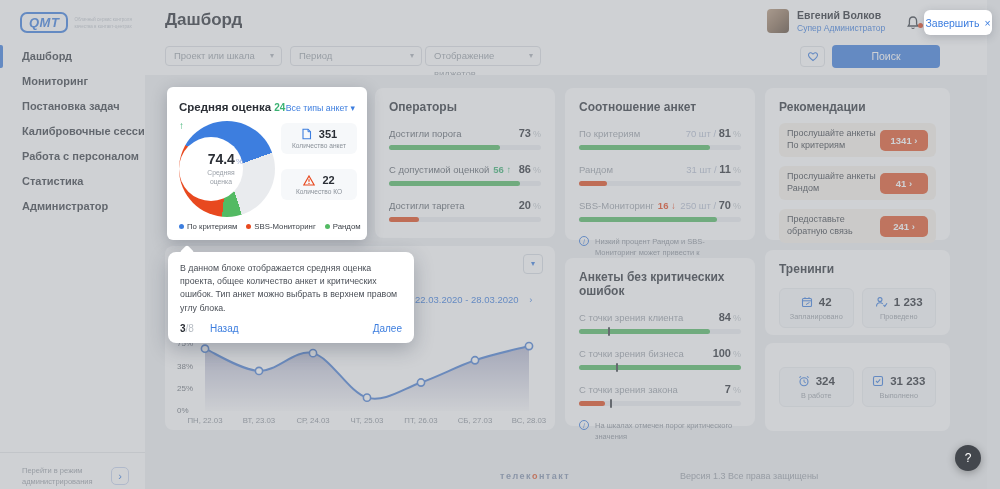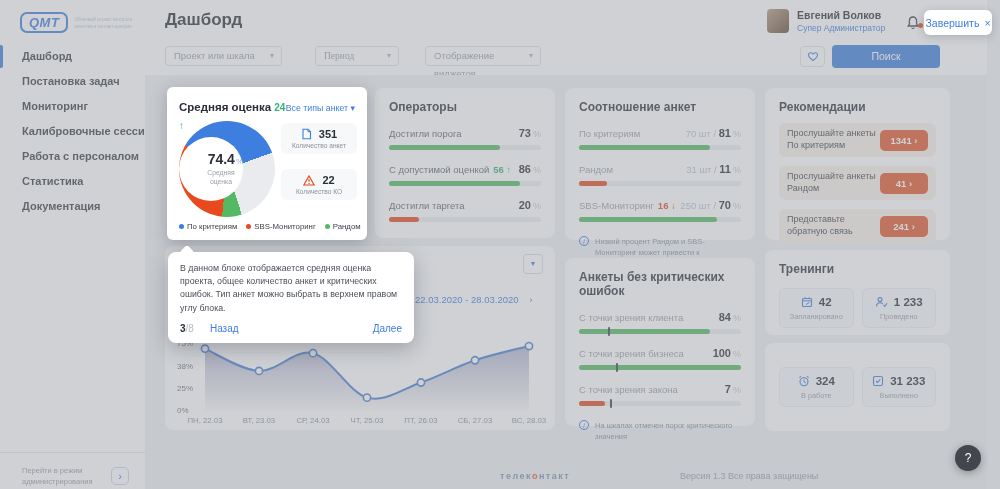--- a/index.html
+++ b/index.html
@@ -33,21 +33,21 @@
   .user-meta { margin-left:8px; }
   .user-name { font-size:10.5px; font-weight:bold; color:#2b2f36; }
   .user-role { font-size:8.5px; color:#3d7edf; margin-top:2px; }
   .bell-wrap { position:absolute; left:760px; top:15px; width:18px; height:18px; cursor:pointer; }
   .bell-dot { position:absolute; right:0; top:8px; width:5px; height:5px; border-radius:50%; background:#e8491f; }
   
   .dd { position:absolute; top:46px; height:20px; background:#fff; border:1px solid #dcdfe3; border-radius:4px;
     font-size:9.5px; color:#9aa1a8; line-height:18px; padding:0 8px; cursor:pointer; }
   .dd .caret { position:absolute; right:7px; top:0; color:#aab0b6; font-size:8px; }
   .dd1 { left:20px; width:117px; }
-  .dd2 { left:170px; width:84px;font-family:Liberation Serif, serif; }
+  .dd2 { left:145px; width:132px; }
   .dd3 { left:280px; width:116px; }
   .heart-btn { position:absolute; left:655px; top:46px; width:25px; height:21px; background:#fff;
     border:1px solid #e1e4e8; border-radius:4px; display:flex; align-items:center; justify-content:center; cursor:pointer; }
   .search-btn { position:absolute; left:687px; top:45px; width:108px; height:23px; background:#3d7edf; color:#fff;
     border:none; border-radius:4px; font-size:10.5px; text-align:center; line-height:23px; cursor:pointer; }
   
   .content { position:absolute; left:145px; top:75px; width:855px; height:414px; background:#eef0f3; }
   .scroll-track { position:absolute; left:987px; top:0; width:13px; height:489px; background:#f3f4f6; }
   .widget { position:absolute; background:#fff; border-radius:8px; padding:12px 14px; }
   .w-title { font-size:12px; font-weight:bold; color:#2f343b; }
@@ -152,26 +152,26 @@
 </head>
 <body>
 
 <div class="sidebar">
   <div class="logo-row">
     <span class="logo-badge">QMT</span>
     <span class="tagline">Облачный сервис контроля качества в контакт-центрах</span>
   </div>
   <ul class="nav">
     <li class="active">Дашборд</li>
+    <li>Мониторинг</li>
     <li>Постановка задач</li>
-    <li>Мониторинг</li>
     <li>Калибровочные сессии</li>
     <li>Работа с персоналом</li>
     <li>Статистика</li>
-    <li>Документация</li>
+    <li>Администратор</li>
   </ul>
   <div class="admin">
     <div class="admin-text">Перейти в режим администрирования</div>
     <div class="admin-btn">›</div>
   </div>
 </div>
 
 <div class="header">
   <div class="page-title">Дашборд</div>
   <div class="user">

